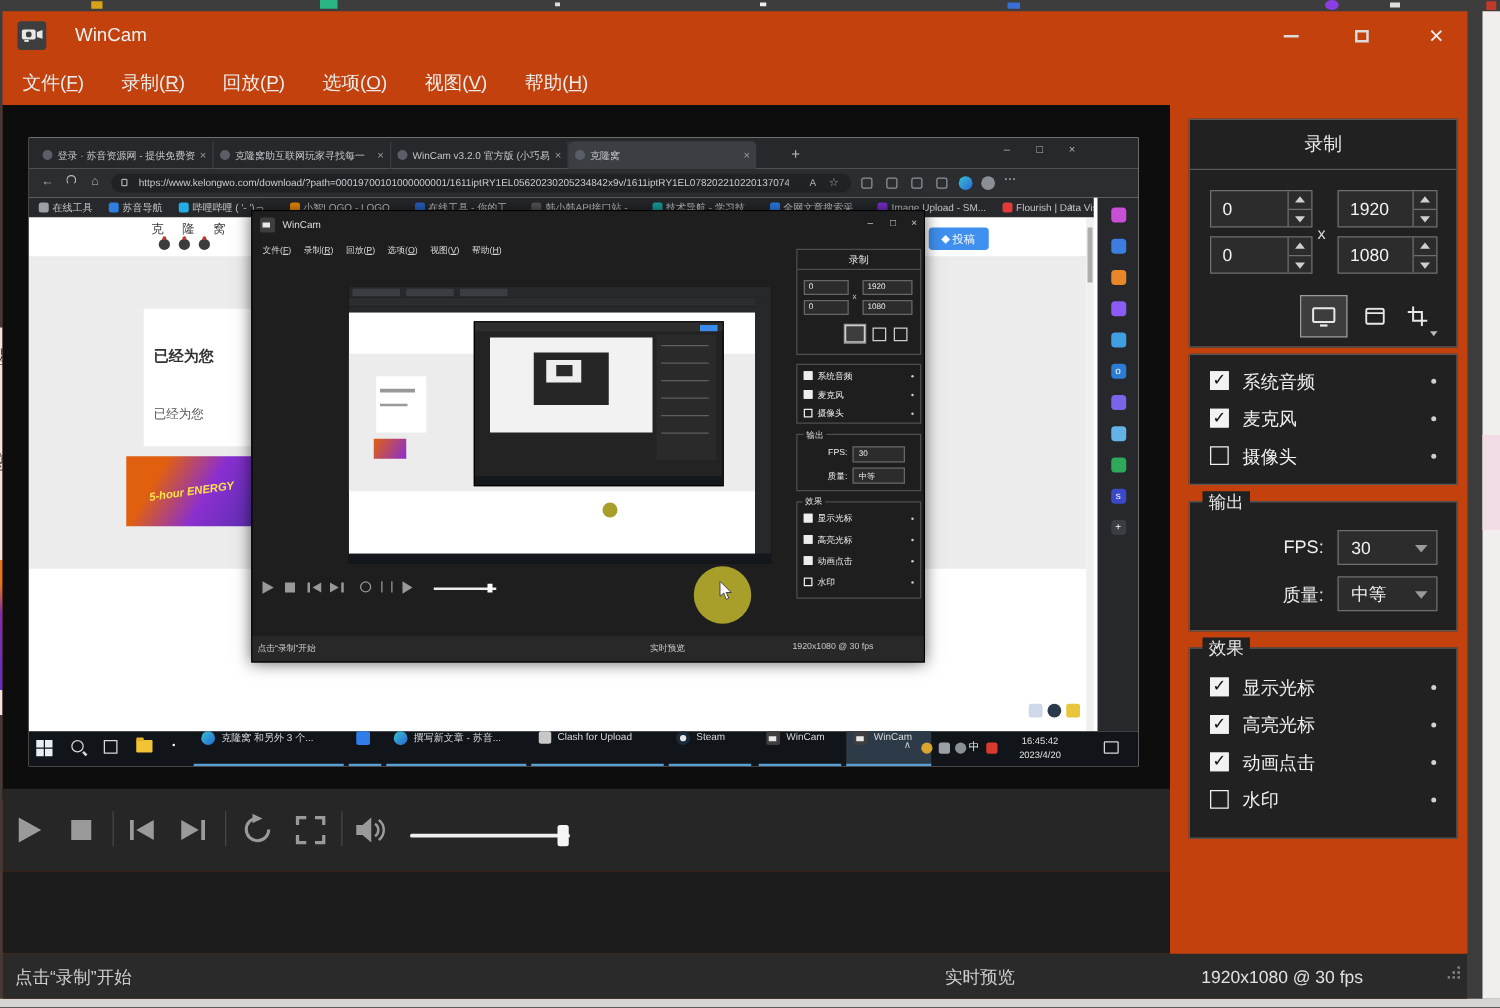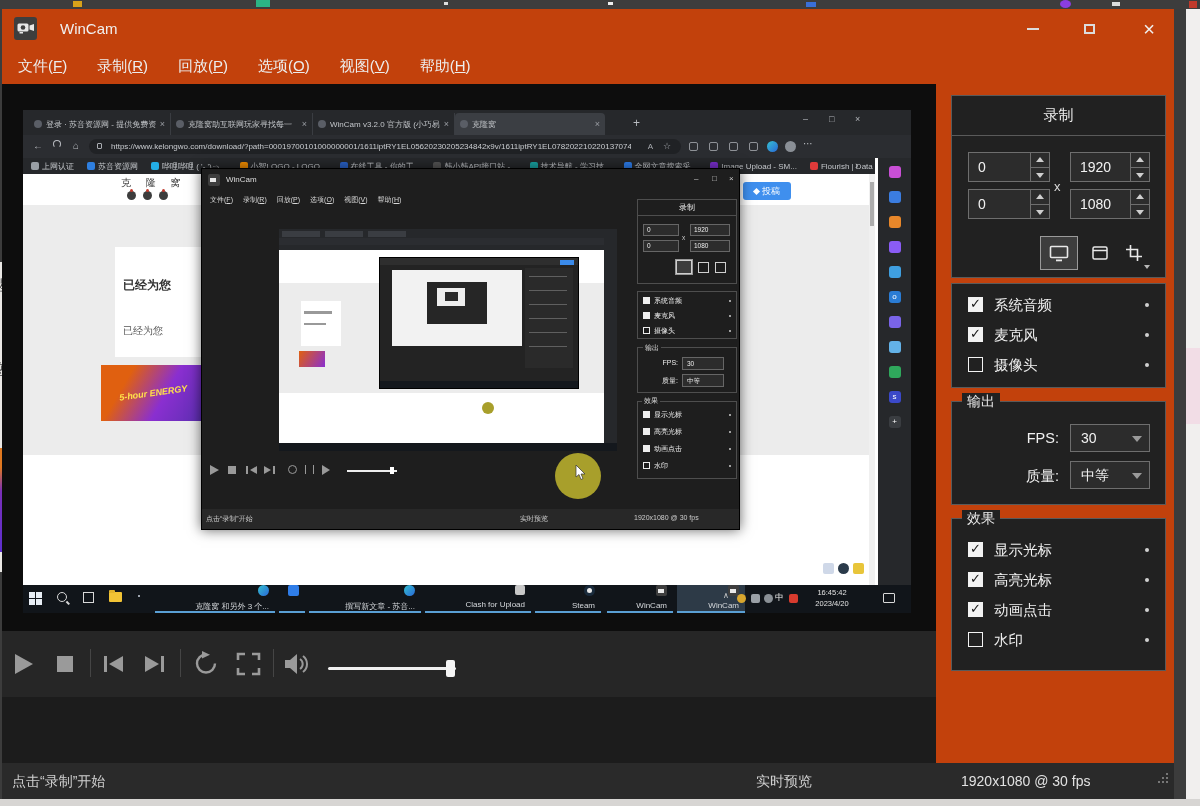--- a/index.html
+++ b/index.html
@@ -216,21 +216,21 @@
   #n-status { position:absolute; left:0; top:340px; width:537px; height:20px; background:#282828; }
   #n-status span { position:absolute; top:5px; font-size:7px; color:#ccc; white-space:nowrap; }
 
   
   #hl-circle { left:532px; top:343px; width:46px; height:46px; border-radius:50%; background:#a89f2b; }
   #hl-cursor { position:absolute; left:20px; top:12px; }
 
   
   #p-taskbar { left:0; top:475px; width:888px; height:28px; background:#11151a; }
   .tb-ico { position:absolute; top:7px; }
-  .tb-btn { position:absolute; top:0; height:28px; display:flex; align-items:flex-end; gap:5px; padding:0 6px;flex-direction:column; }
+  .tb-btn { position:absolute; top:0; height:28px; display:flex; align-items:flex-start; gap:5px; padding:0 6px; }
   .tb-btn.open { border-bottom:2px solid #5a9fd4; }
   .tb-btn.active { background:#2d3a47; }
   .tb-label { font-size:8px; color:#d5d8dc; white-space:nowrap; overflow:hidden; }
   #tb-start { left:6px; width:13px; height:13px; display:grid; grid-template-columns:6px 6px; gap:1px; }
   #tb-start i { width:6px; height:6px; background:#e8eef5; }
   #tb-search { left:34px; width:10px; height:10px; border:1.5px solid #d8d8d8; border-radius:50%; }
   #tb-search::after { content:""; position:absolute; left:8px; top:9px; width:4px; height:1.5px;
      background:#d8d8d8; transform:rotate(45deg); }
   #tb-tview { left:60px; width:11px; height:11px; border:1.5px solid #d8d8d8; }
   #tb-explorer { left:86px; width:13px; height:10px; background:#f2c335; border-radius:1px; }
@@ -373,26 +373,26 @@
         <span class="addr-ico" style="left:726px;"></span>
         <span id="edge-logo"></span>
         <span id="avatar"></span>
         <span id="addr-more">⋯</span>
       </div>
 
       <div id="b-bookmarks" class="abs">
 
           <span class="bm">
             <i class="bm-ico" style="background: rgb(154, 160, 166);"></i>
-            <span class="bm-label">上网认证</span>
+            <span class="bm-label">在线工具</span>
           </span>
 
           <span class="bm">
             <i class="bm-ico" style="background: rgb(46, 127, 224);"></i>
-            <span class="bm-label">苏音资源网</span>
+            <span class="bm-label">苏音导航</span>
           </span>
 
           <span class="bm">
             <i class="bm-ico" style="background: rgb(35, 173, 229);"></i>
             <span class="bm-label">哔哩哔哩 ( '- ')っ...</span>
           </span>
 
           <span class="bm">
             <i class="bm-ico" style="background: rgb(240, 140, 0);"></i>
             <span class="bm-label">小智LOGO - LOGO...</span>

